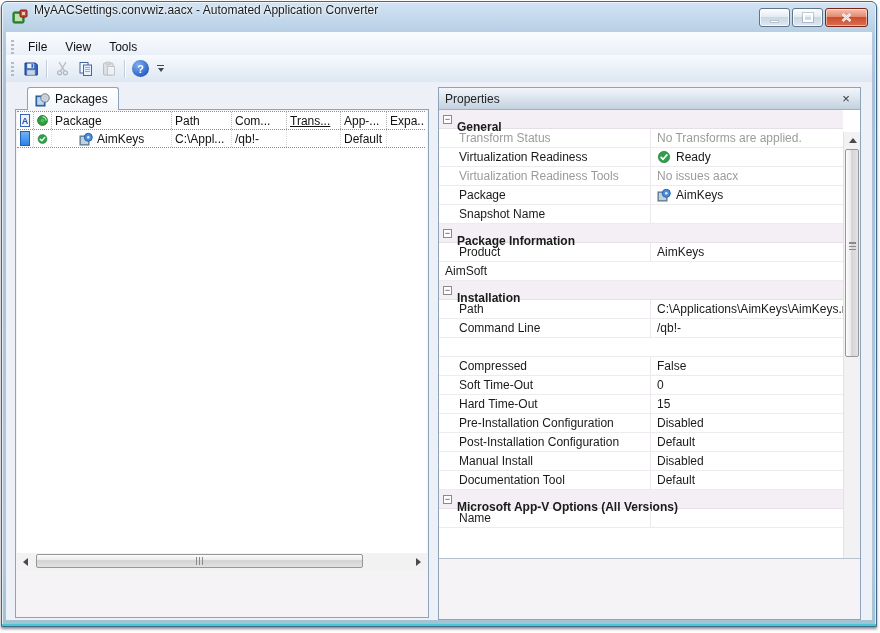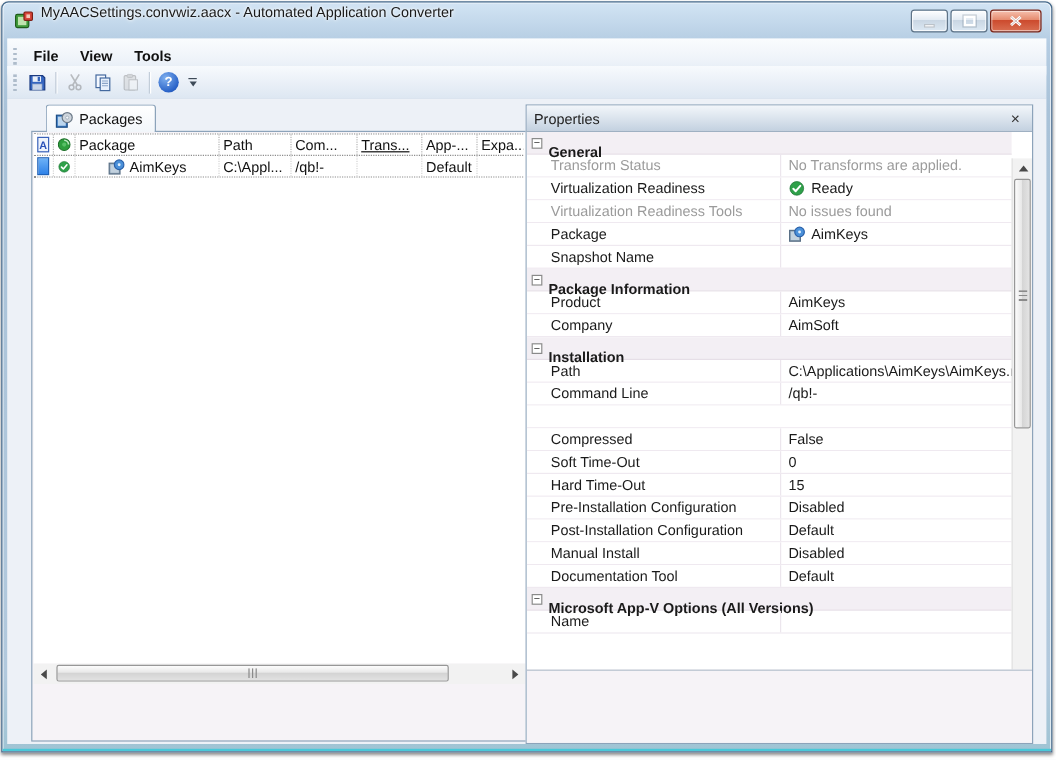--- a/index.html
+++ b/index.html
@@ -25,42 +25,42 @@
   .wbtn.min{ width:31px; } .wbtn.max{ width:31px; } 
   .wbtn.close{ width:43px; border-color:#7c2416;
     background:linear-gradient(#f6c0ae,#e58a6d 45%,#cc4a2d 46%,#d96f52);
     box-shadow:inset 0 0 0 1px rgba(255,255,255,.5); }
   .glyph-min{ width:9px; height:3px; background:#fff; border:1px solid rgba(60,80,100,.35); margin-top:7px; }
   .glyph-max{ width:10px; height:9px; border:2px solid #fff; outline:1px solid rgba(60,80,100,.25); background:transparent; }
 
   
   .menubar{ position:absolute; left:4px; right:4px; top:30px; height:31px;
     background:linear-gradient(#fafcfe,#eef3f9 60%,#e2eaf4); border-bottom:1px solid #d4dde8;
-    display:flex; align-items:center;font-weight:bold; }
+    display:flex; align-items:center; }
   .grip{ width:3px; height:14px; margin:0 5px 0 5px;
     background-image:repeating-linear-gradient(#aebccb 0 2px, transparent 2px 4px); }
   .menu-item{ font-size:12px; color:#111; padding:3px 9px; border-radius:2px; }
 
   
   .toolbar{ position:absolute; left:4px; right:4px; top:53px; height:27px;
     background:linear-gradient(#f7fafd,#e9eff7 55%,#dde7f2); display:flex; align-items:center; }
   .tbtn{ width:23px; height:23px; display:flex; align-items:center; justify-content:center; border:1px solid transparent; border-radius:2px; }
   .tbtn.disabled{ opacity:.45; filter:grayscale(.9); }
   .tsep{ width:1px; height:18px; background:#c2cdd9; margin:0 4px; box-shadow:1px 0 0 #fff; }
   .overflow{ width:13px; height:23px; display:flex; flex-direction:column; align-items:center; justify-content:center; gap:2px; margin-left:2px; }
   .overflow .bar{ width:7px; height:1.5px; background:#3e4a58; }
   .overflow .tri{ width:0; height:0; border-left:3.5px solid transparent; border-right:3.5px solid transparent; border-top:4px solid #3e4a58; }
   .helpbtn{ width:17px; height:17px; border-radius:50%; background:radial-gradient(circle at 35% 30%, #7fb0ef, #2a63c8 70%, #1a459a);
     color:#fff; font-size:11px; font-weight:bold; display:flex; align-items:center; justify-content:center; }
 
   
   .client{ position:absolute; left:4px; right:4px; top:80px; bottom:6px; background:#edf1f7; }
 
   
-  .left-panel{ position:absolute; left:20px; top:5px; width:414px; height:531px; }
+  .left-panel{ position:absolute; left:9px; top:5px; width:414px; height:531px; }
   .tab{ position:absolute; left:12px; top:0; height:23px; padding:0 10px 0 7px;
     background:linear-gradient(#ffffff,#f2f6fa); border:1px solid #8ca3ba; border-bottom:none;
     border-radius:3px 3px 0 0; display:flex; align-items:center; gap:5px; z-index:2; font-size:12px; color:#111; }
   .tab-content{ position:absolute; left:0; right:0; top:22px; bottom:0;
     border:1px solid #8ca3ba; background:#f6f3f7; }
   .listarea{ position:absolute; left:1px; right:1px; top:1px; height:442px; background:#ffffff; overflow:hidden; }
 
   .grid{ width:408px; font-size:12px; color:#111; }
   .gh, .gr{ display:flex; }
   .gh{ border-top:1px dotted #8d8d8d; border-bottom:1px dotted #8d8d8d; height:19px; }
@@ -304,21 +304,21 @@
                   <circle cx="7" cy="7" r="5.7" fill="#2fa04a" stroke="#1d7233" stroke-width="0.6"></circle>
                   <path d="M4.1 7.3 L6.1 9.3 L9.9 4.9" stroke="#fff" stroke-width="1.7" fill="none" stroke-linecap="round" stroke-linejoin="round"></path>
                 </svg>
               </span>
               <span>Ready</span>
             </div>
           </div>
 
           <div class="prow">
             <div class="plabel muted">Virtualization Readiness Tools</div>
-            <div class="pvalue muted">No issues found</div>
+            <div class="pvalue muted">No issues aacx</div>
           </div>
 
           <div class="prow">
             <div class="plabel">Package</div>
             <div class="pvalue">
               <span class="vicon">
                 <svg width="14" height="14" viewBox="0 0 14 14">
                   <rect x="1" y="4" width="9" height="9" fill="#8aa0b4" stroke="#5a7086"></rect>
                   <rect x="2" y="5" width="7" height="7" fill="#c2d1de"></rect>
                   <circle cx="9.3" cy="5.3" r="4" fill="#4a90d9" stroke="#2a60a9"></circle>
@@ -337,21 +337,20 @@
           <div class="prow group">
             <span class="cbox">−</span>
             <span class="glabel">Package Information</span>
           </div>
 
           <div class="prow">
             <div class="plabel">Product</div>
             <div class="pvalue">AimKeys</div>
           </div>
           <div class="prow">
-            <div class="plabel">Company</div>
             <div class="pvalue">AimSoft</div>
           </div>
 
           <div class="prow group">
             <span class="cbox">−</span>
             <span class="glabel">Installation</span>
           </div>
 
           <div class="prow">
             <div class="plabel">Path</div>

